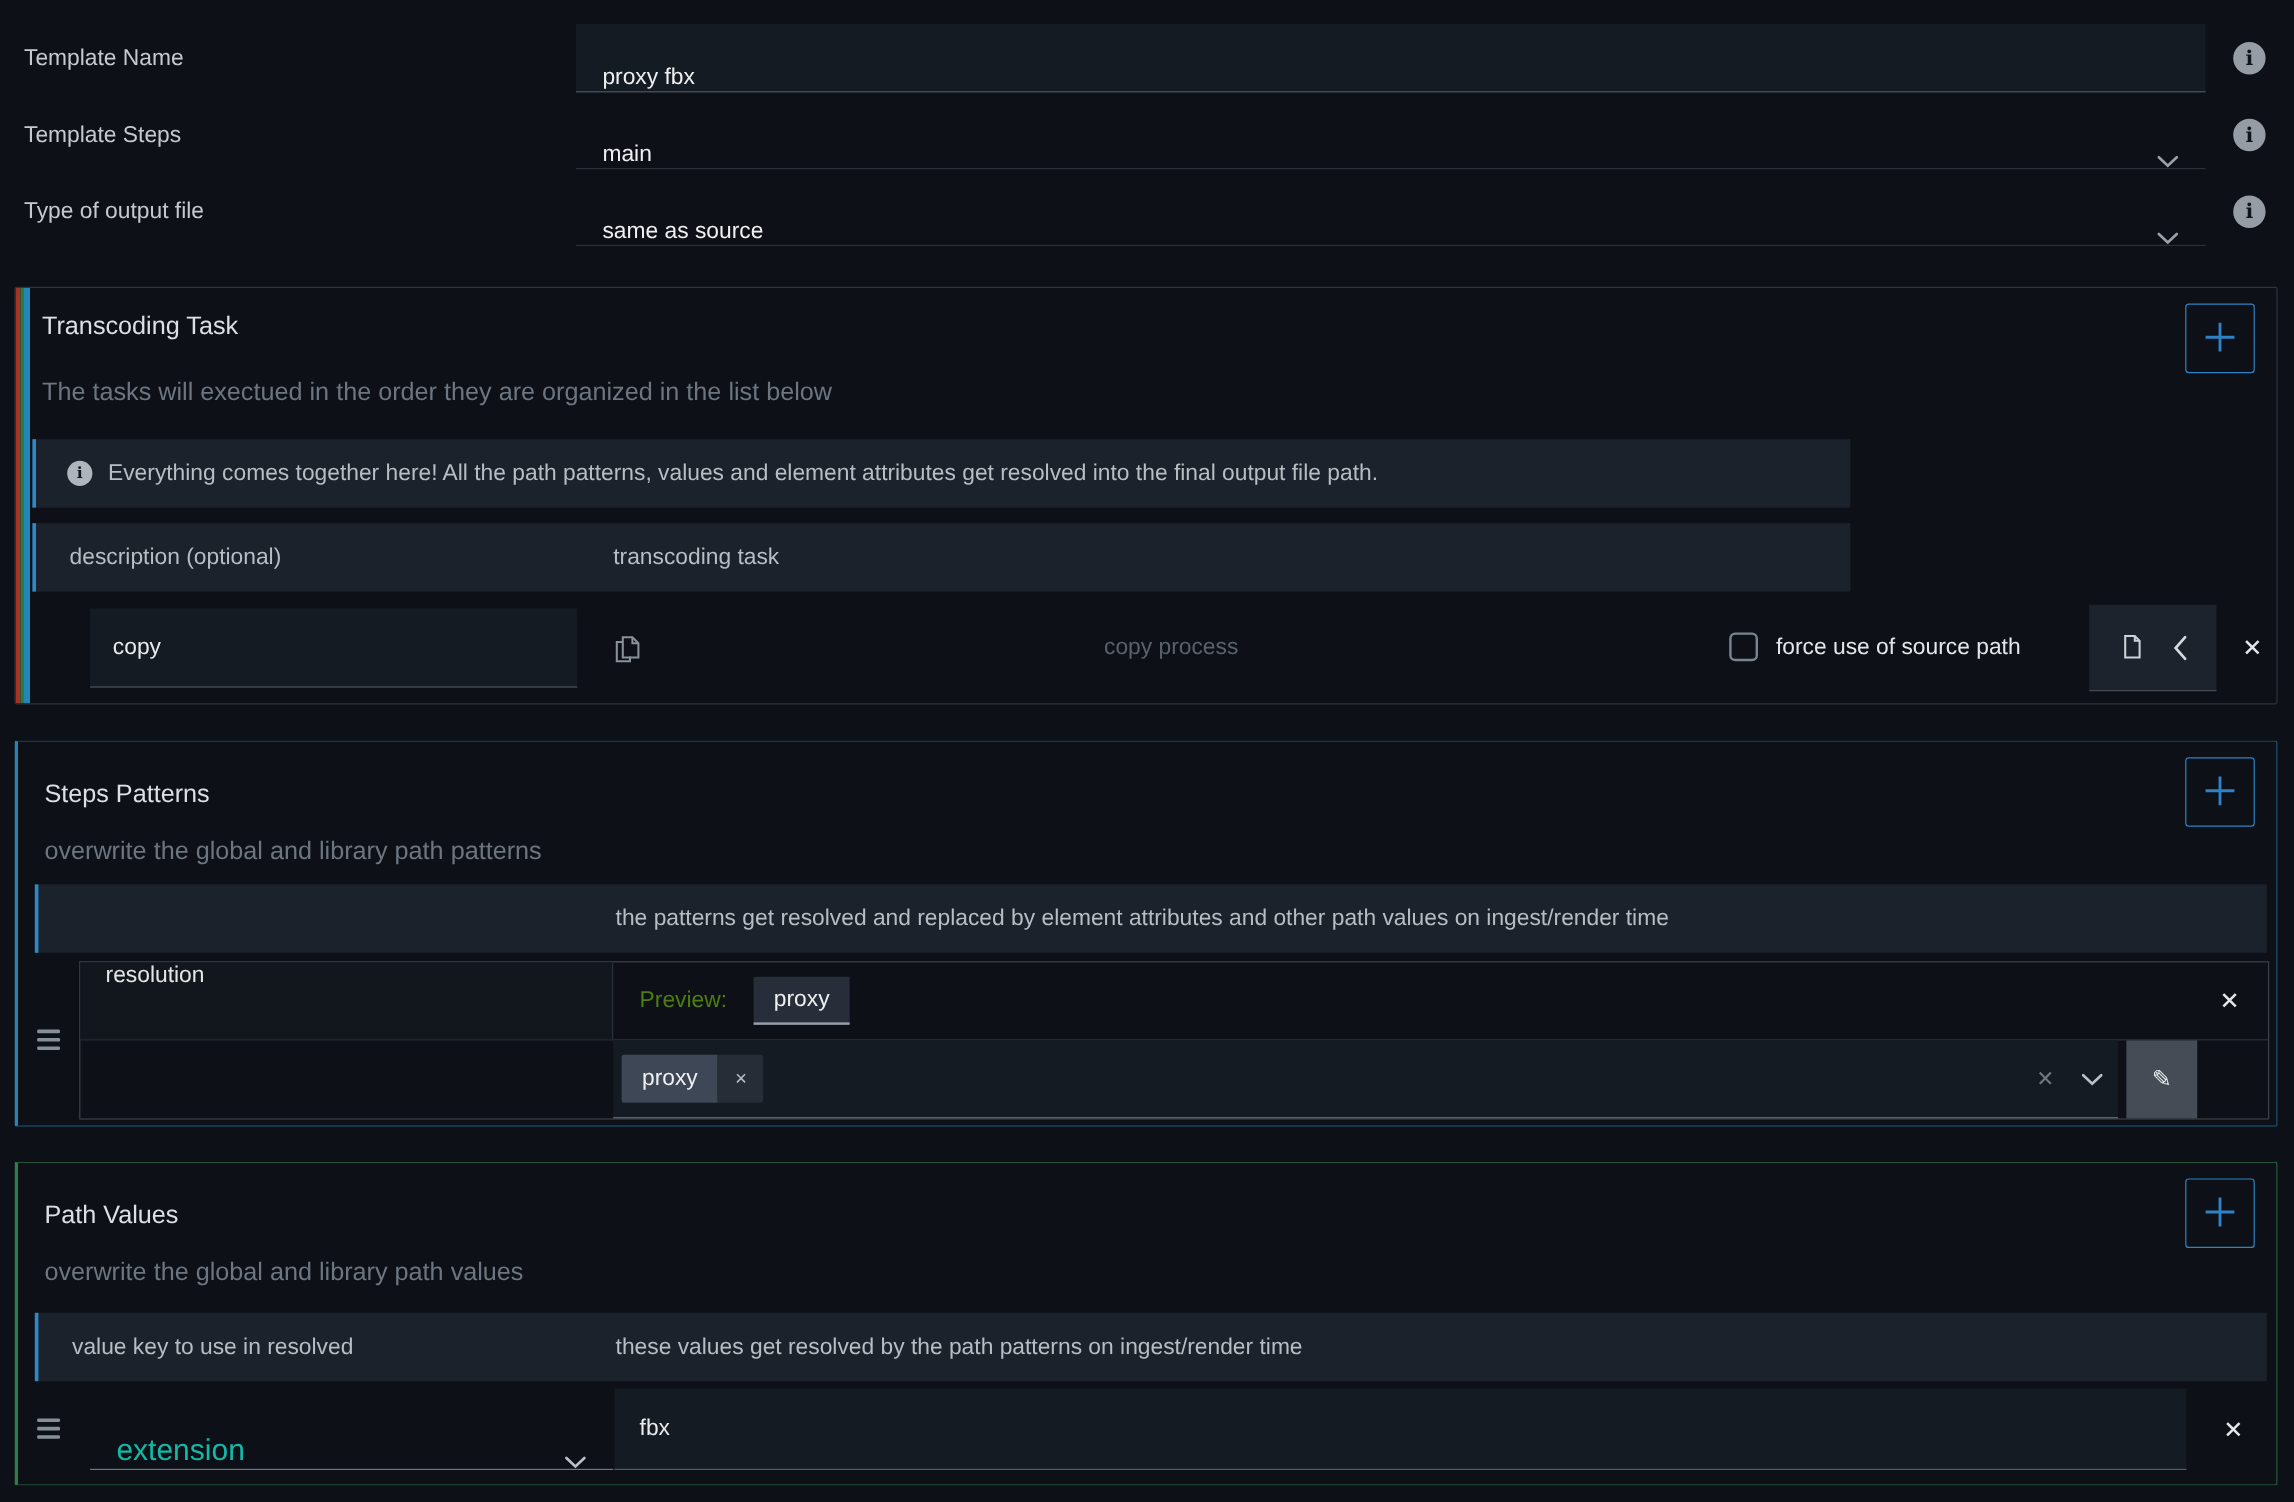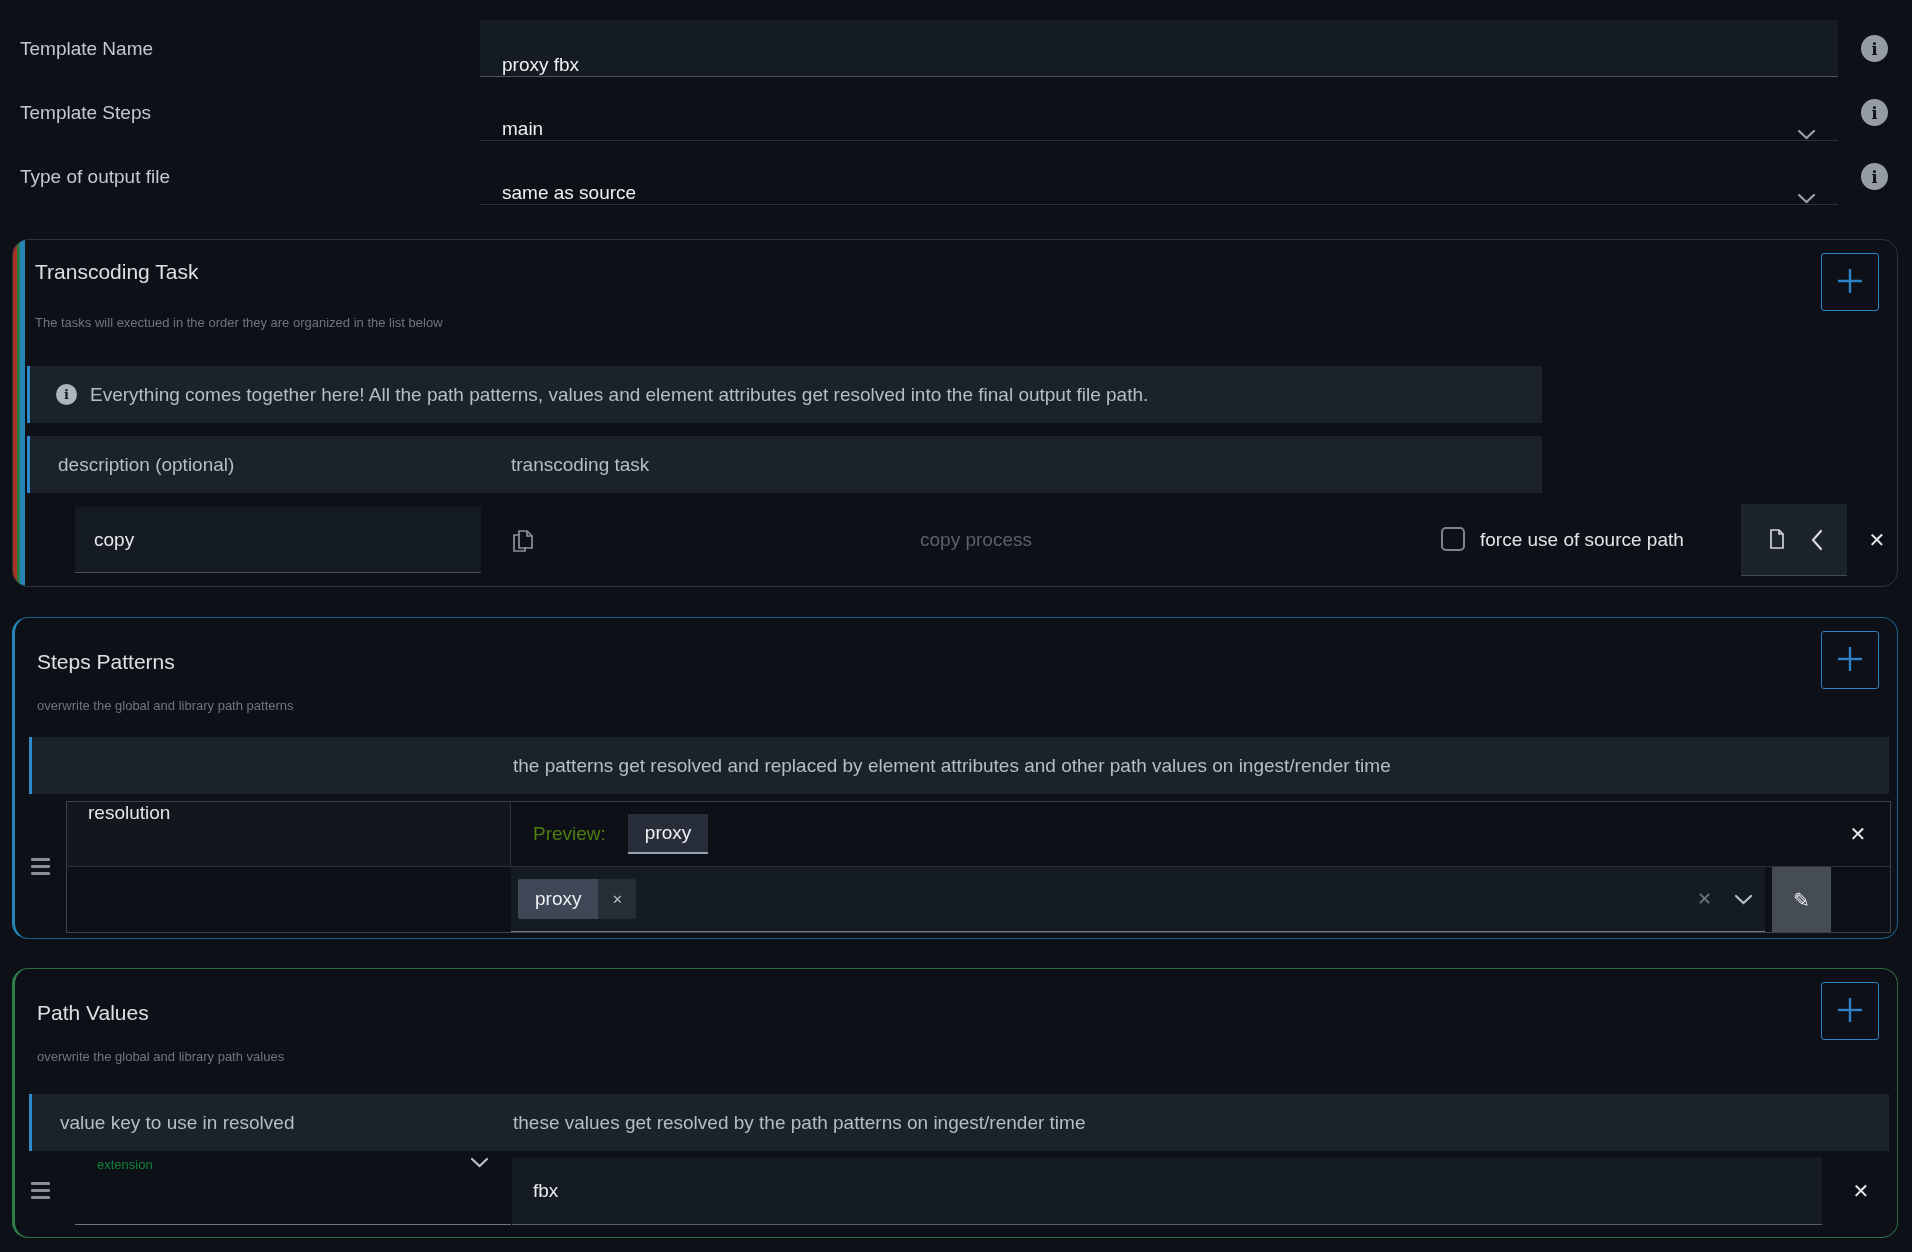--- a/index.html
+++ b/index.html
@@ -18,33 +18,33 @@
     font-size:19px;color:#c3c9ce}
   .toprow .field{position:absolute;left:480px;width:1358px;top:0;bottom:0;display:flex;
     align-items:flex-end;padding:0 22px;font-size:19px;color:#edeff1}
   .row1{top:20px}.row2{top:84px}.row3{top:148px}
   .row1 .field{background:var(--field-bg);border-bottom:1px solid #4d545d}
   .row2 .field,.row3 .field{border-bottom:1px solid #2a3138}
   .chev{margin-left:auto;display:flex;align-items:center}
   .info-circle{position:absolute;left:1861px;top:15px;width:27px;height:27px;border-radius:50%;
     background:#959ca4;color:#10151b;display:flex;align-items:center;justify-content:center;
     font-weight:700;font-size:17px;font-family:"DejaVu Serif",serif;cursor:pointer}
-  .section{position:absolute;left:12px;width:1886px;border-radius:16px}
+  .section{position:absolute;left:12px;width:1886px;border-radius:2px}
   #sec-transcoding{top:239px;height:348px;border:1px solid var(--section-gray-border);overflow:hidden}
   #sec-patterns{top:617px;height:322px;border:1px solid var(--section-blue-border);
     border-left:3px solid var(--stripe-blue)}
   #sec-values{top:968px;height:270px;border:1px solid var(--section-green-border);
     border-left:3px solid #2e7d4c}
   .stripes{position:absolute;left:0;top:0;bottom:0;width:12px;display:flex}
   .stripes div{height:100%}
   .stripe-r{width:4px;background:var(--stripe-red)}
   .stripe-g{width:3px;background:var(--stripe-green)}
   .stripe-b{width:5px;background:var(--stripe-blue)}
   .sec-title{position:absolute;left:22px;font-size:21px;color:#dce0e4}
-  .sec-sub{position:absolute;left:22px;font-size:13px;color:#6d7680}
+  .sec-sub{position:absolute;left:22px;font-size:21px;color:#6d7680}
   #sec-transcoding .sec-title{top:20px}#sec-transcoding .sec-sub{top:75px}
   #sec-patterns .sec-title,#sec-values .sec-title{top:32px}
   #sec-patterns .sec-sub,#sec-values .sec-sub{top:80px}
   .add-btn{position:absolute;top:13px;right:18px;width:58px;height:58px;
     border:1px solid var(--add-button);border-radius:3px;background:transparent;
     display:flex;align-items:center;justify-content:center;cursor:pointer}
   .panel-row{position:absolute;left:14px;height:57px;background:var(--panel-row-bg);
     border-left:3px solid var(--accent-blue)}
   .banner{top:126px;width:1515px;display:flex;align-items:center;padding-left:26px;gap:13px;
     font-size:19px;color:#b6bdc3}
@@ -93,22 +93,22 @@
   .tag .tag-x{width:38px;background:#262d37;display:flex;align-items:center;justify-content:center;
     font-size:13px;color:#b6bdc4;cursor:pointer;border-radius:0 2px 2px 0}
   .tag-field .spacer{flex:1}
   .clear-x{color:#6e7681;font-size:18px;margin-right:22px;background:none;border:none;cursor:pointer}
   .tag-field .chevd{margin-right:12px;display:flex;align-items:center;cursor:pointer}
   .pencil-btn{position:absolute;left:1705px;top:0;width:59px;height:65px;background:#454c56;
     display:flex;align-items:center;justify-content:center;font-size:20px;color:#eceef0;
     border:none;cursor:pointer}
   
   .val-select{position:absolute;left:60px;top:188px;width:436px;height:68px;
-    border-bottom:1px solid #6e7681;display:flex;align-items:flex-start;padding:0 22px;
-    font-size:13px;color:#15803d;cursor:pointer}
+    border-bottom:1px solid #6e7681;display:flex;align-items:flex-end;padding:0 22px;
+    font-size:25px;color:#14b8a6;cursor:pointer}
   .val-input{position:absolute;left:497px;top:188px;width:1310px;height:68px;background:var(--field-bg);
     border-bottom:1px solid #565d66;display:flex;align-items:center;padding-left:21px;font-size:19px}
   .x-val{position:absolute;left:1826px;top:188px;width:40px;height:68px}
 </style>
 </head>
 <body>
 
 <div class="toprow row1">
   <div class="lbl">Template Name</div>
   <div class="field">

